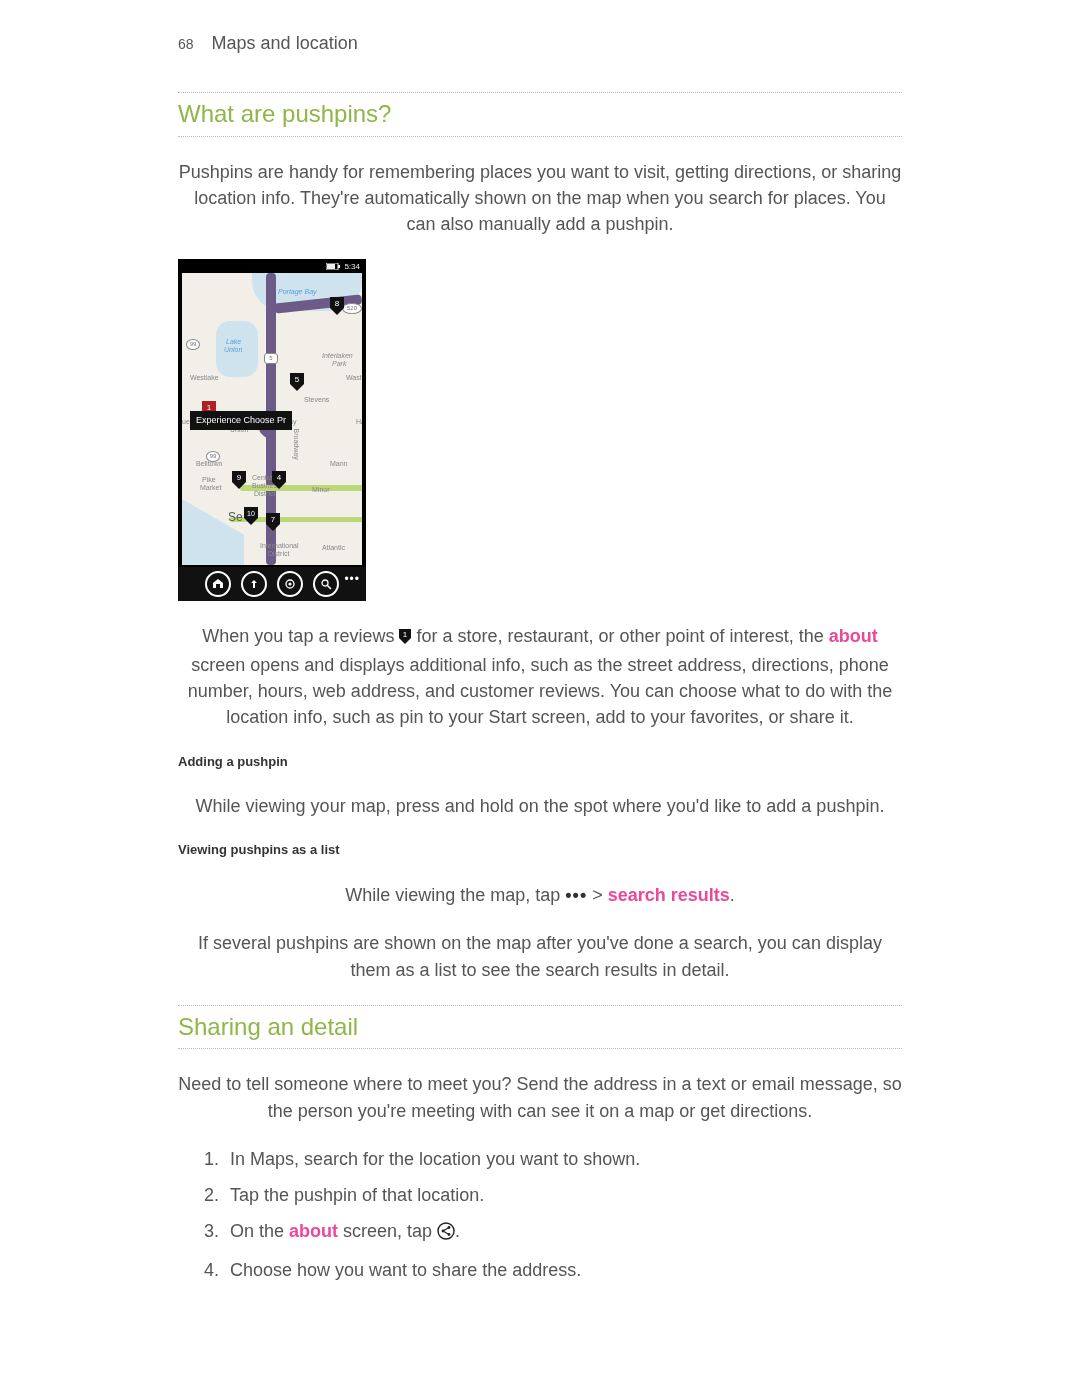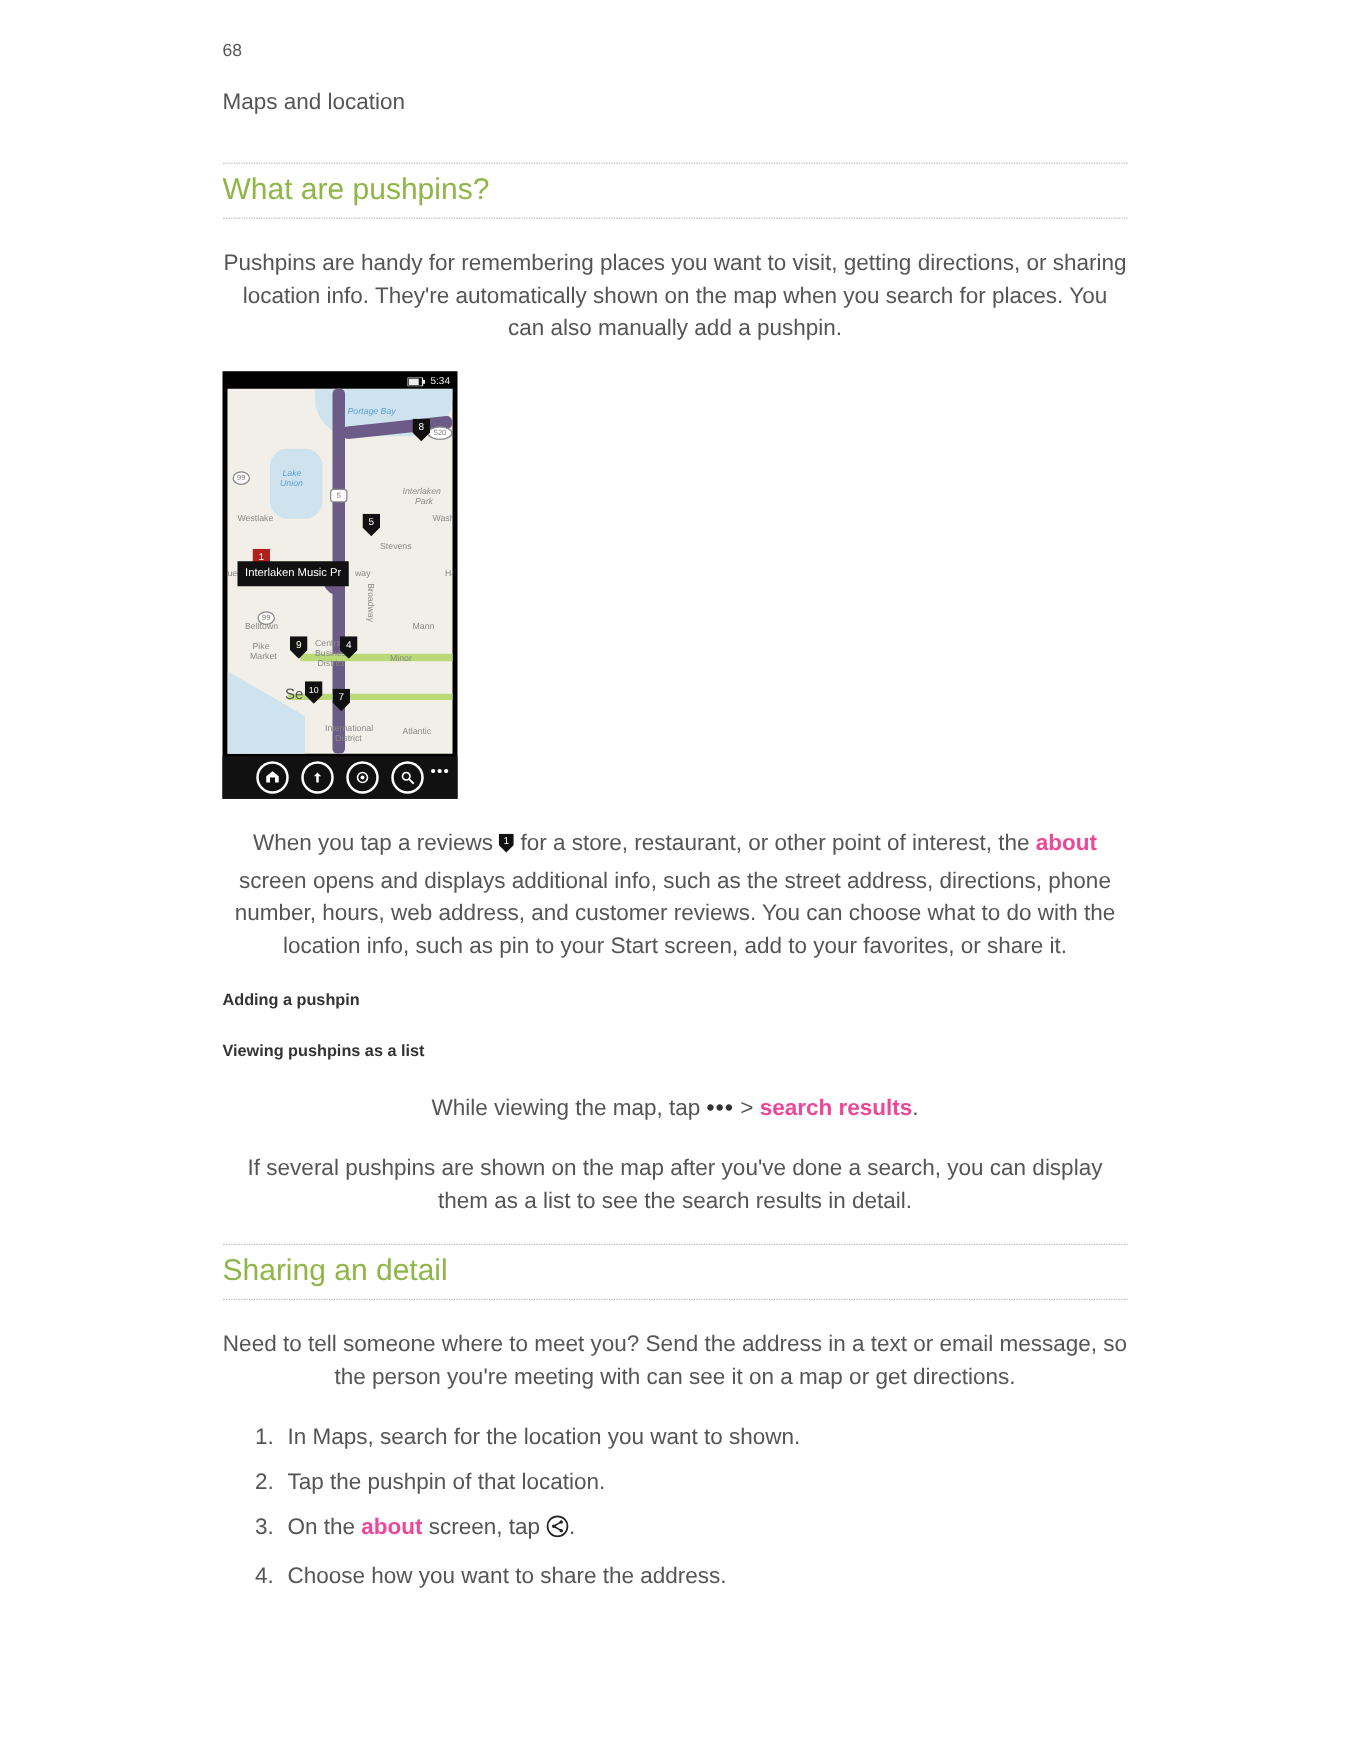--- a/index.html
+++ b/index.html
@@ -15,21 +15,20 @@
   .page {
     padding: 30px 178px 60px 178px;
   }
   .header {
     display: flex;
     align-items: baseline;
     gap: 18px;
     color: #555;
     font-size: 14px;
     margin-bottom: 36px;
-    flex-direction: column;
   }
   .header .pnum { font-size: 14px; }
   .header .bc   { font-size: 18px; }
 
   h2.green {
     color: #8fb647;
     font-weight: 400;
     font-size: 24px;
     margin: 10px 0 10px 0;
     border-top: 1px dotted #bbb;
@@ -205,21 +204,21 @@
             <text x="7" y="9" text-anchor="middle" fill="#fff" font-size="8">7</text>
           </svg>
         </div>
       <div class="pin" style="left:20px;  top:128px;">
           <svg viewBox="0 0 14 18">
             <path d="M0 0h14v11l-7 7-7-7z" fill="#b02020"></path>
             <text x="7" y="9" text-anchor="middle" fill="#fff" font-size="8">1</text>
           </svg>
         </div>
 
-      <div class="tooltip" style="left:8px; top:138px;">Interlaken Music Pr</div>
+      <div class="tooltip" style="left:8px; top:138px;">Experience Choose Pr</div>
     </div>
 
     <div class="appbar">
       <div class="circ">
         <svg width="12" height="12" viewBox="0 0 12 12">
             <path d="M1 10h3v-4h4v4h3V5L6 1 1 5z" fill="#fff"></path>
           </svg>
       </div>
       <div class="circ">
         <svg width="12" height="12" viewBox="0 0 12 12">
@@ -247,20 +246,21 @@
     <span class="inline-icon">
       <svg width="12" height="16" viewBox="0 0 12 16">
           <path d="M0 0h12v9l-6 6-6-6z" fill="#111"></path>
           <text x="6" y="8" text-anchor="middle" fill="#fff" font-size="8">1</text>
         </svg>
     </span>
     <span> for a store, restaurant, or other point of interest, the </span><span class="bold-dark">about</span><span> screen opens and displays additional info, such as the street address, directions, phone number, hours, web address, and customer reviews. You can choose what to do with the location info, such as pin to your Start screen, add to your favorites, or share it.</span>
   </p>
 
   <h3 class="sub">Adding a pushpin</h3>
+  <p>While viewing your map, press and hold on the spot where you'd like to add a pushpin.</p>
 
   <h3 class="sub">Viewing pushpins as a list</h3>
   <p>
     <span>While viewing the map, tap </span><span class="more-dots">•••</span><span> &gt; </span><span class="bold-dark">search results</span><span>.</span>
   </p>
   <p>If several pushpins are shown on the map after you've done a search, you can display them as a list to see the search results in detail.</p>
 
   <h2 class="green">Sharing an detail</h2>
   <p>Need to tell someone where to meet you? Send the address in a text or email message, so the person you're meeting with can see it on a map or get directions.</p>
 

